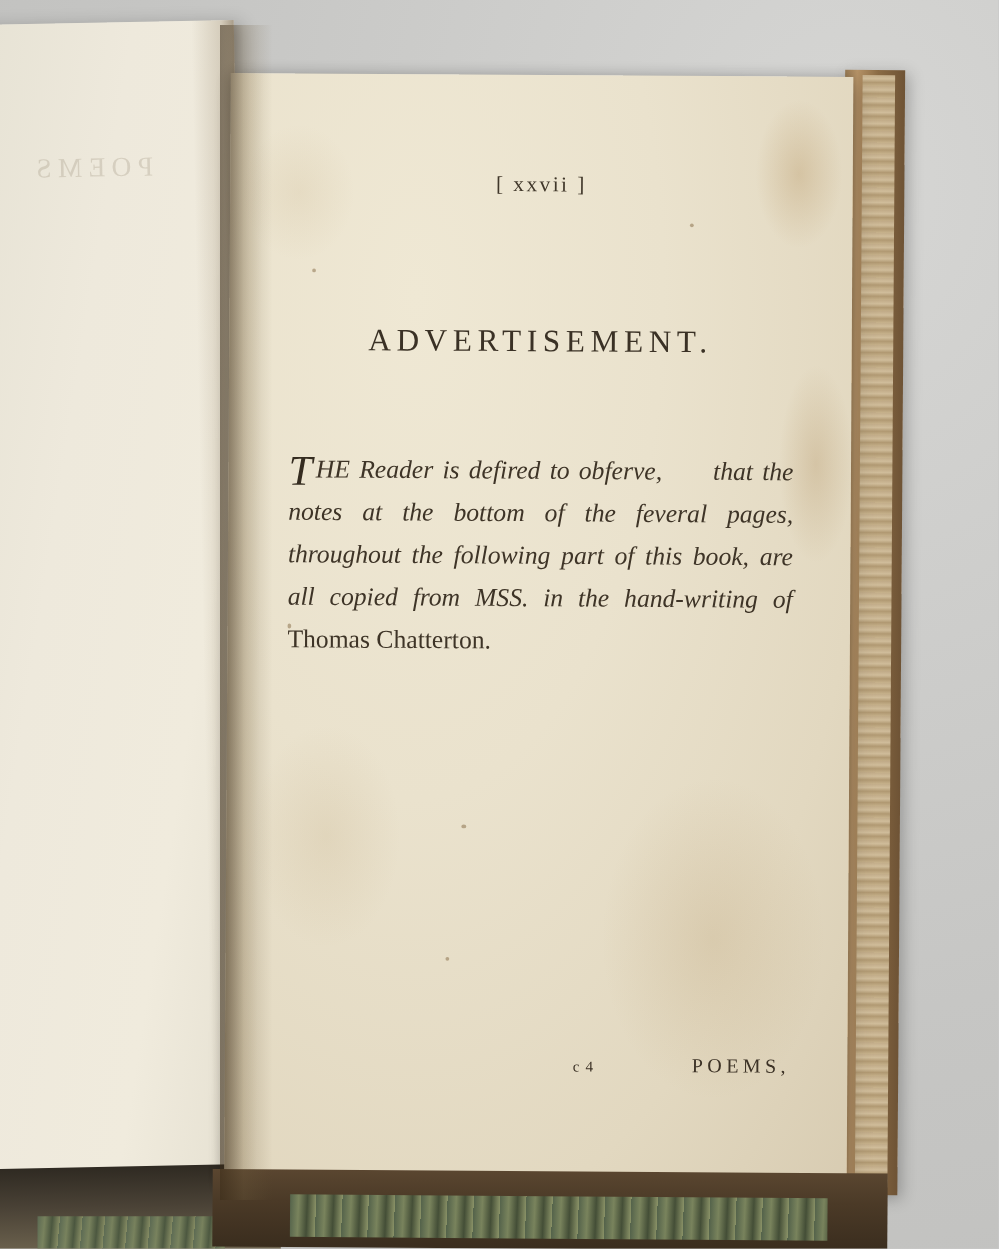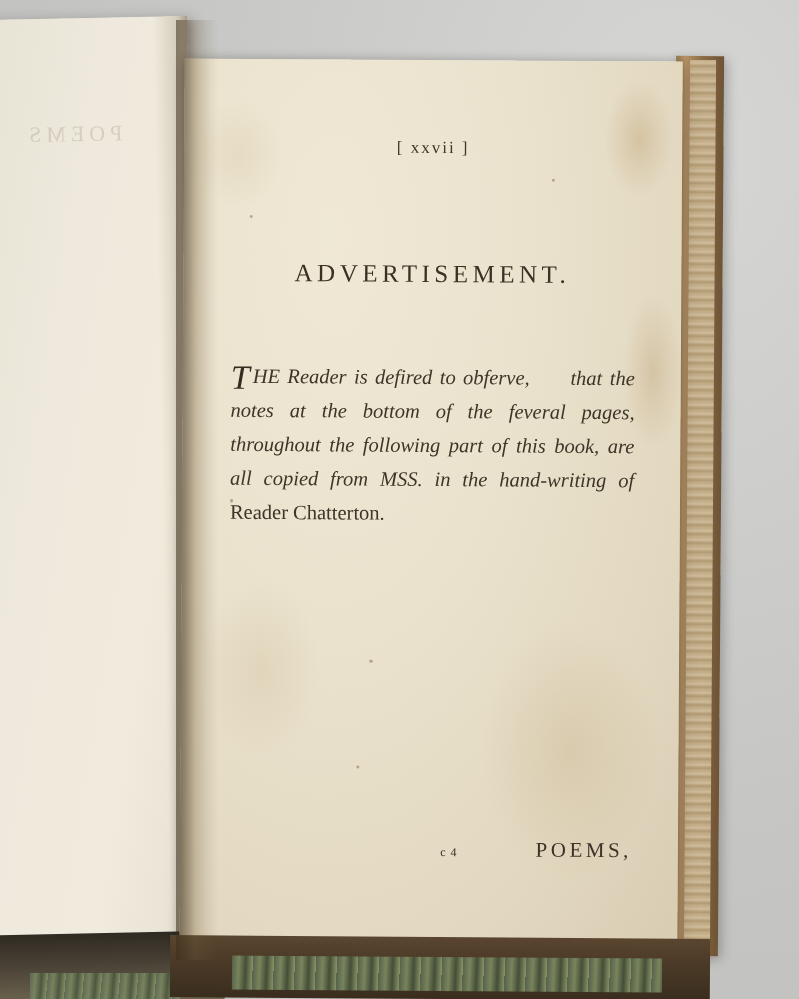--- a/index.html
+++ b/index.html
@@ -189,21 +189,21 @@
     bottom: 86px;
     left: 48px;
     width: 404px;
     display: flex;
     align-items: baseline;
     justify-content: flex-end;
     gap: 78px;
     color: #3c3226;
   }
   .signature { font-size: 12px; letter-spacing: 1px; }
-  .catchword { font-size: 21px; letter-spacing: 3.5px; }
+  .catchword { font-size: 16px; letter-spacing: 3.5px; }
 
   
   .book-bottom {
     position: absolute;
     left: 170px;
     bottom: 0;
     width: 540px;
     height: 62px;
     background: linear-gradient(180deg, #5a4630 0%, #4b3a27 40%, #3a2d1e 100%);
     transform: rotate(0.4deg);
@@ -253,21 +253,21 @@
 
     <div class="heading">ADVERTISEMENT.</div>
 
     <div class="body">
       <span class="dropcap">T</span>
       <span>HE Reader is defired to obferve,</span>
       <span class="indent"></span>
       <span>that the notes at the bottom of the</span>
       <span>feveral pages, throughout the following</span>
       <span>part of this book, are all copied from</span>
-      <span>MSS. in the hand-writing of </span><span class="rom">Reader</span>
+      <span>MSS. in the hand-writing of </span><span class="rom">Thomas</span>
       <span class="rom">Chatterton.</span>
     </div>
 
     <div class="footline">
       <span class="signature">c 4</span>
       <span class="catchword">POEMS,</span>
     </div>
   </div>
 
   <div class="book-bottom"></div>

